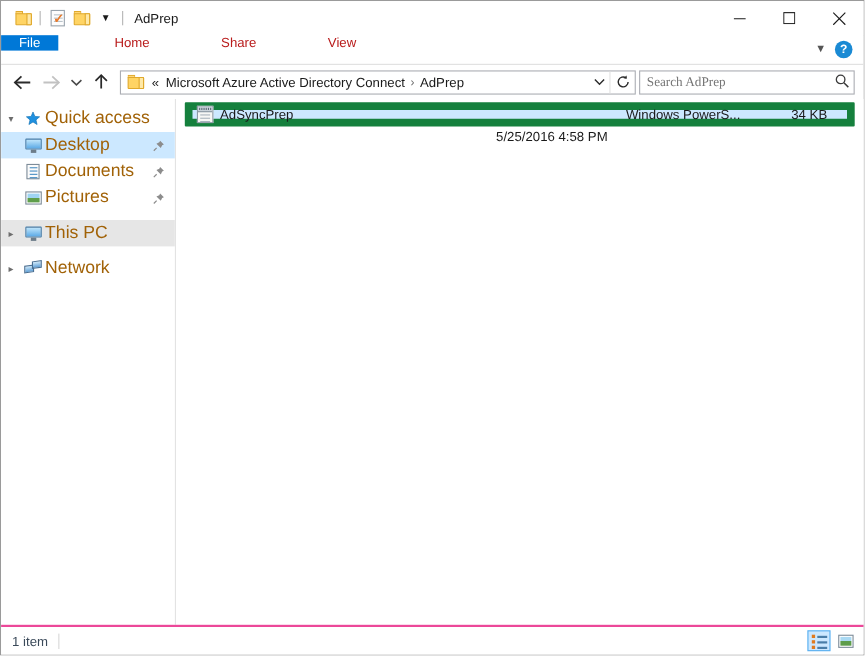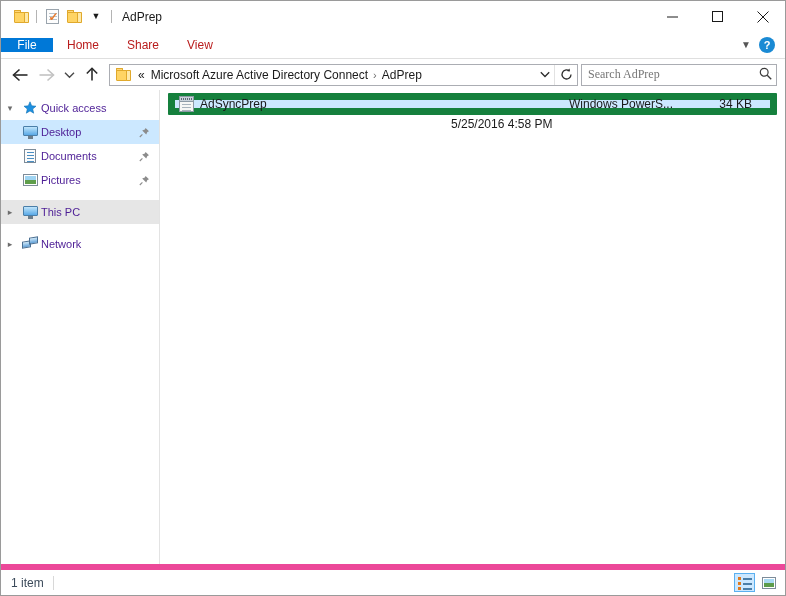--- a/index.html
+++ b/index.html
@@ -138,24 +138,25 @@
     justify-content: center;
     color: #1a1a1a;
   }
   .winbtn svg { display: block; }
 
   
   #ribbon {
     height: 26px;
     flex: 0 0 26px;
     display: flex;
-    align-items: center;
+    align-items: flex-start;
     position: relative;
     border-bottom: 1px solid #dfdfdf;
     background: #ffffff;
+    gap: 37px;
   }
   #tab-file {
     background: #0078d7;
     color: #ffffff;
     width: 52px;
     display: flex;
     align-items: center;
     justify-content: center;
     font-size: 12px;
   }
@@ -328,22 +329,22 @@
     flex: 0 0 18px;
   }
   .nav-icon {
     width: 22px;
     flex: 0 0 22px;
     display: flex;
     align-items: center;
     justify-content: center;
   }
   .nav-label {
-    font-size: 11px;
-    color: #4c1d95;
+    font-size: 16px;
+    color: #a16207;
     white-space: nowrap;
     flex: 1 1 auto;
   }
   .pin-ico {
     flex: 0 0 14px;
     color: #8c8c8c;
     display: flex;
     align-items: center;
     justify-content: center;
   }
@@ -493,21 +494,21 @@
   .ps-ico .lines {
     position: absolute; left: 2px; top: 7px;
     width: 9px; height: 1px; background: #a9b4bd;
     box-shadow: 0 3px 0 #a9b4bd, 0 6px 0 #a9b4bd;
   }
 
   
   #statusbar {
     height: 25px;
     flex: 0 0 25px;
-    border-top: 6px solid #ec4899;
+    border-top: 2px solid #ec4899;
     background: #ffffff;
     display: flex;
     align-items: center;
     padding: 0 6px 0 10px;
     position: relative;
   }
   #status-text {
     font-size: 12px;
     color: #3b4a5a;
     white-space: nowrap;

